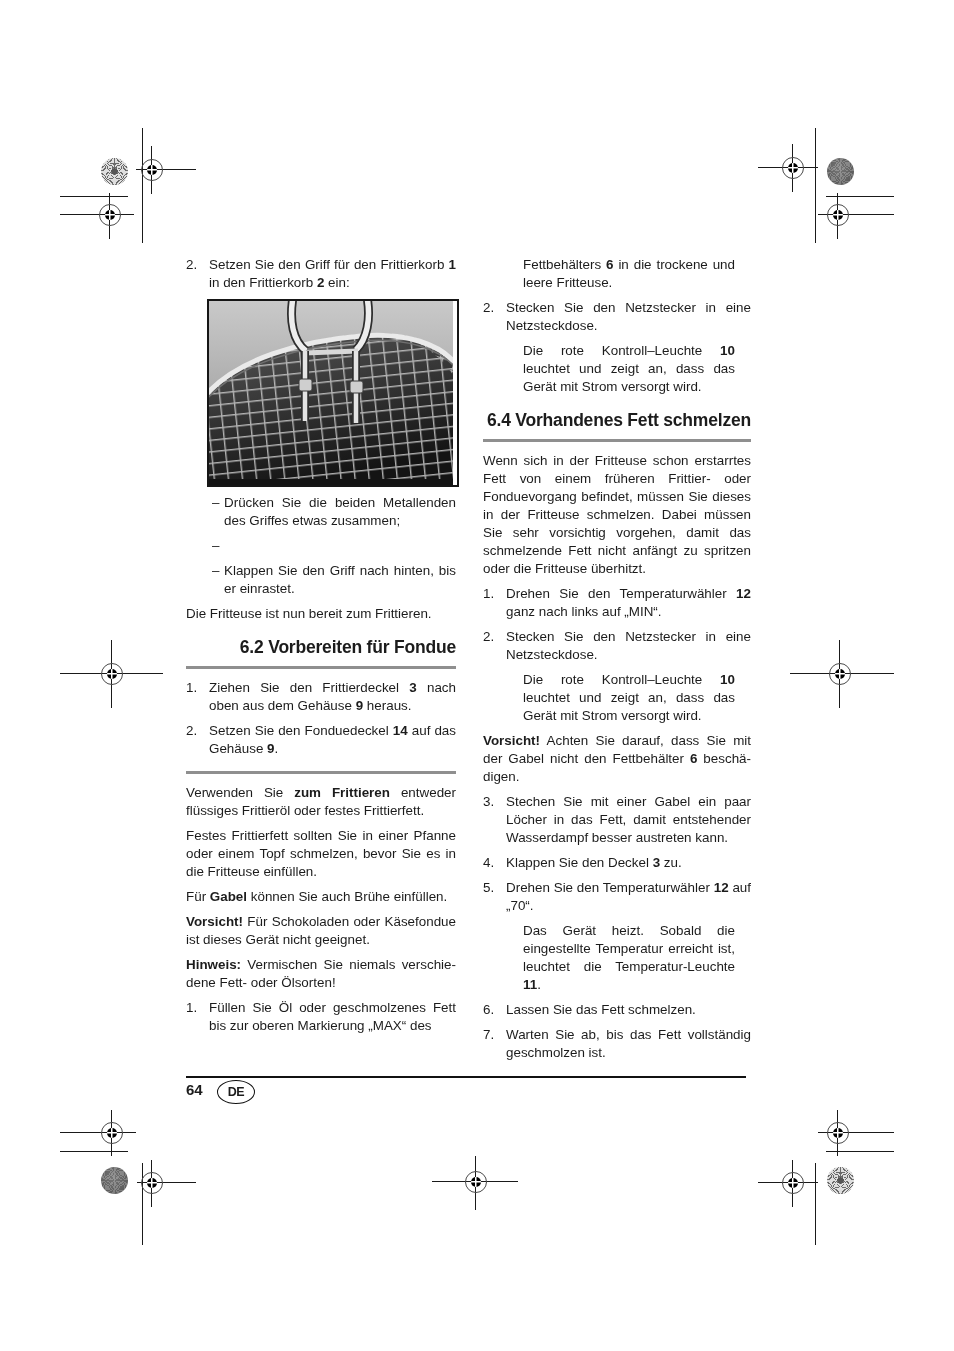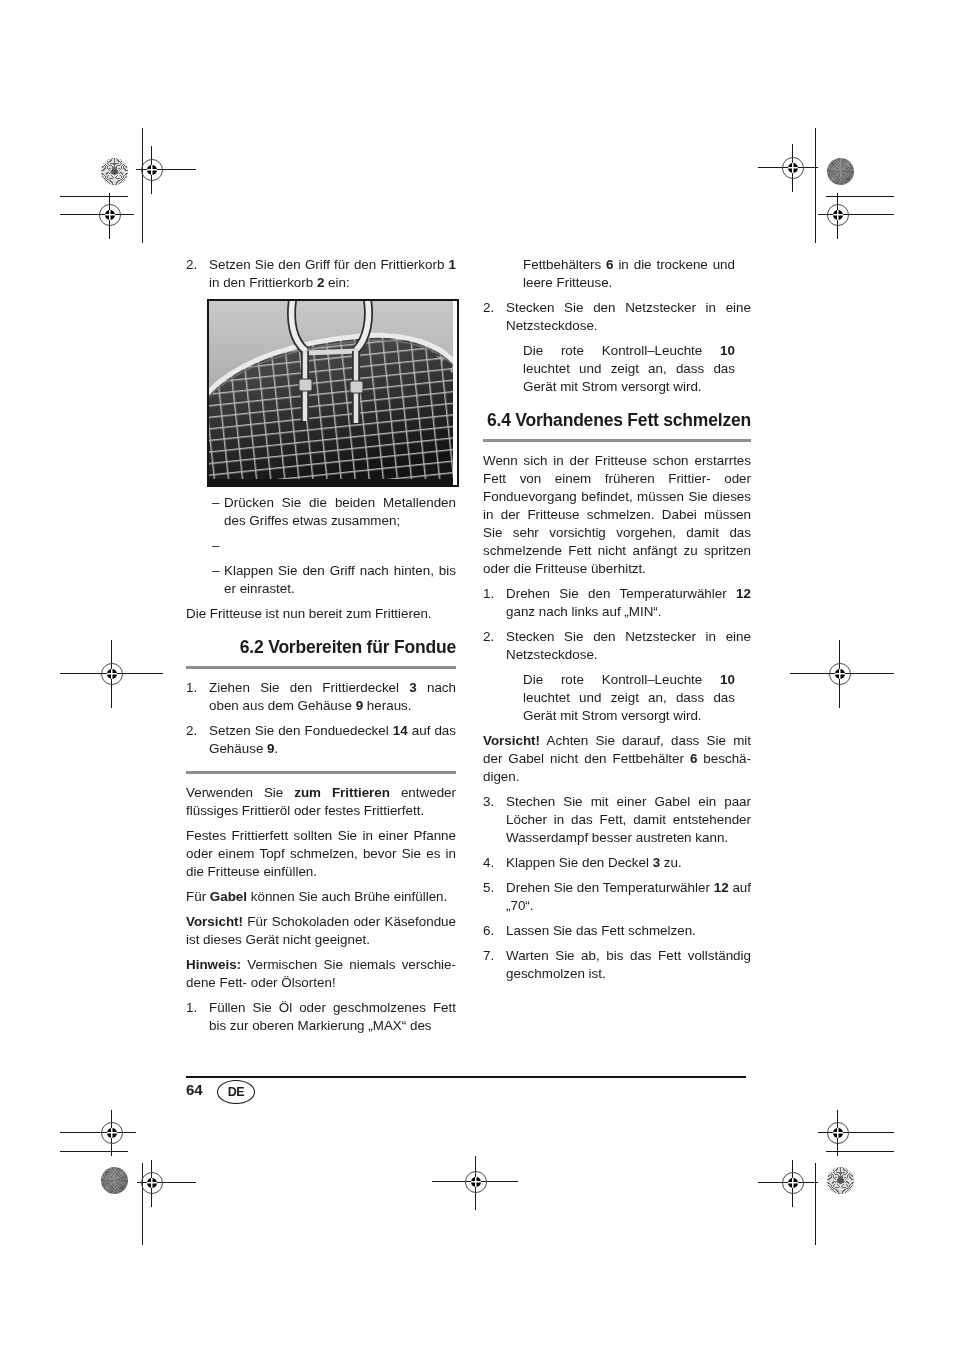--- a/index.html
+++ b/index.html
@@ -225,20 +225,21 @@
       <div class="li-body"><span>Stechen Sie mit einer Gabel ein paar Löcher in das Fett, damit entstehender Wasserdampf besser austreten kann.</span></div>
     </div>
     <div class="li">
       <span class="num">4.</span>
       <div class="li-body"><span>Klappen Sie den Deckel </span><b>3</b><span> zu.</span></div>
     </div>
     <div class="li">
       <span class="num">5.</span>
       <div class="li-body"><span>Drehen Sie den Temperaturwähler </span><b>12</b><span> auf „70“.</span></div>
     </div>
+    <p class="sub"><span>Das Gerät heizt. Sobald die eingestellte Temperatur erreicht ist, leuchtet die Temperatur-Leuchte </span><b>11</b><span>.</span></p>
     <div class="li">
       <span class="num">6.</span>
       <div class="li-body"><span>Lassen Sie das Fett schmelzen.</span></div>
     </div>
     <div class="li">
       <span class="num">7.</span>
       <div class="li-body"><span>Warten Sie ab, bis das Fett vollständig geschmolzen ist.</span></div>
     </div>
   </div>
 

